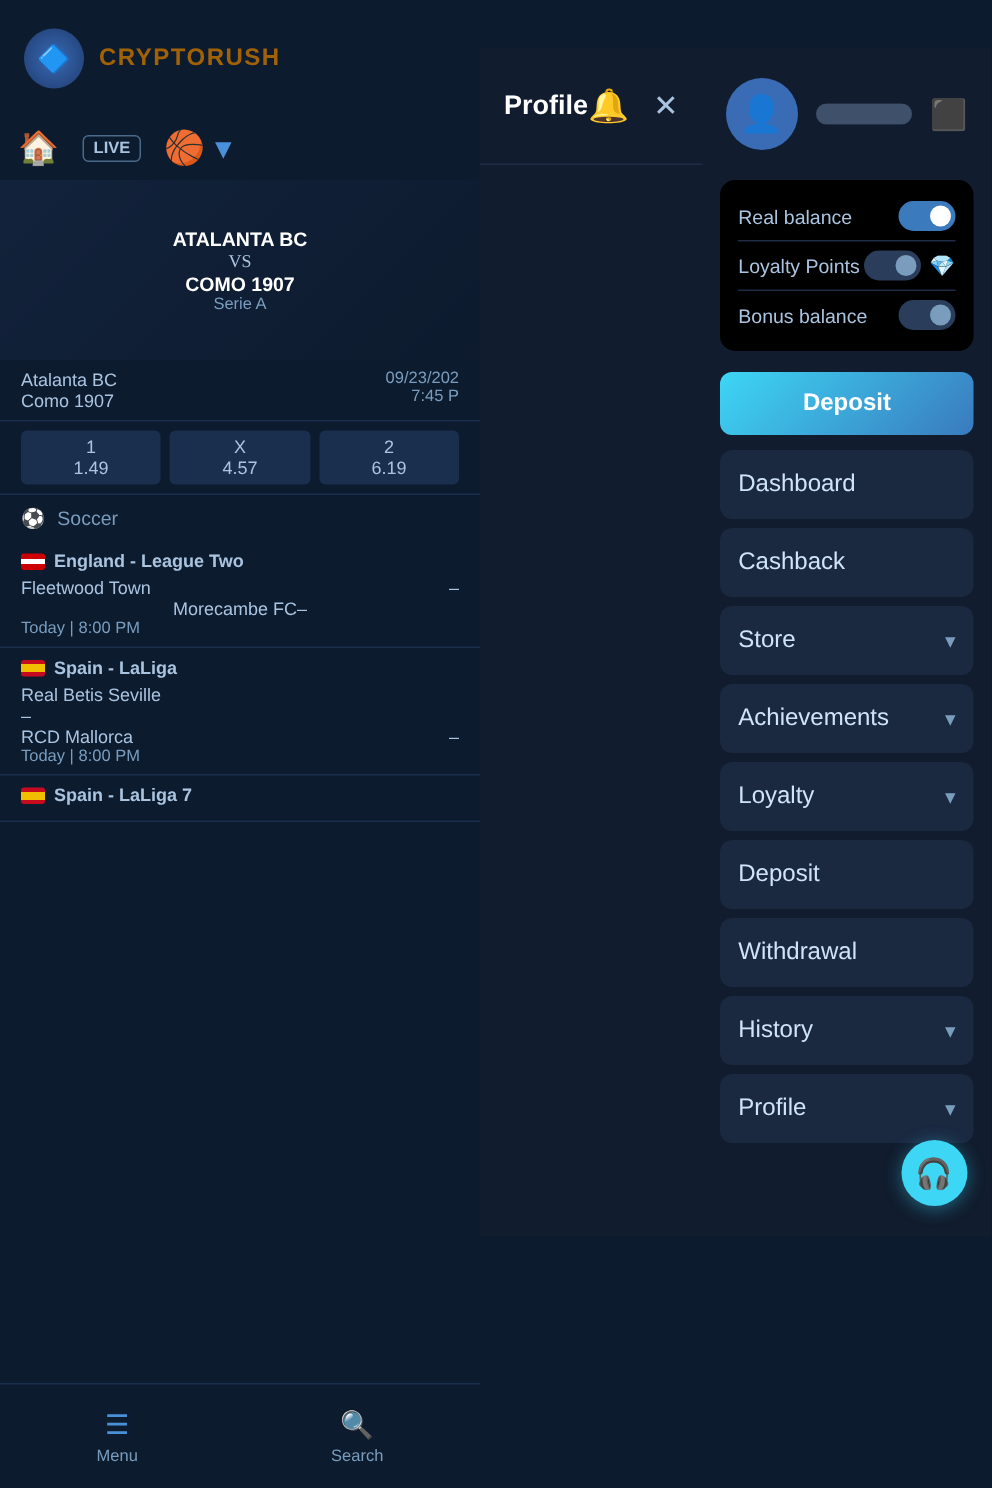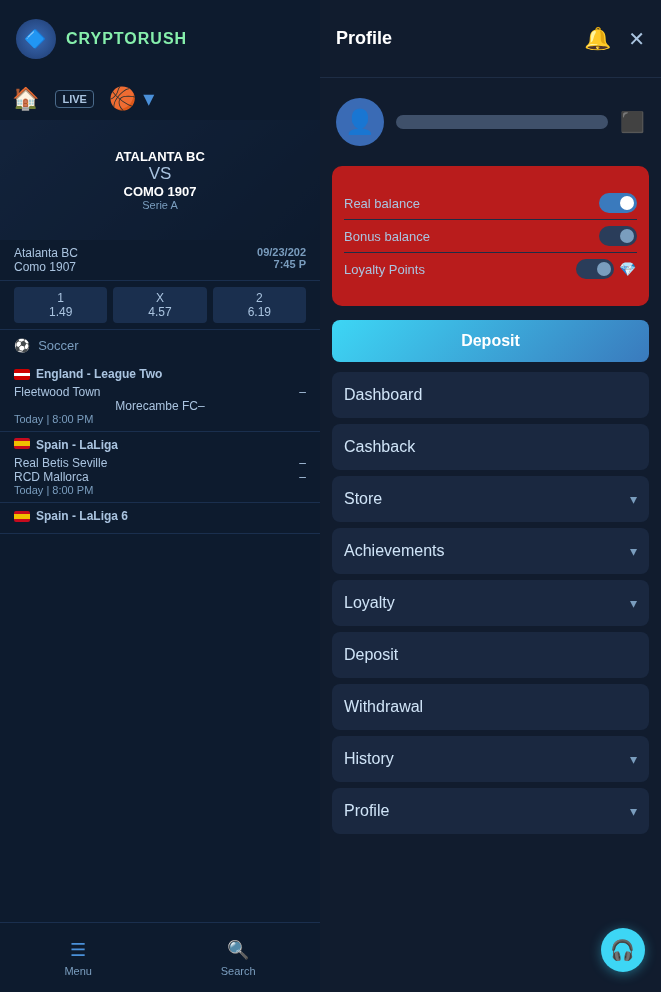--- a/index.html
+++ b/index.html
@@ -37,21 +37,21 @@
       height: 40px;
       border-radius: 50%;
       background: radial-gradient(circle, #3a6bb5, #1e3a6e);
       display: flex;
       align-items: center;
       justify-content: center;
       font-size: 18px;
     }
 
     .logo-text {
-      color: #86efac;
+      color: #a16207;
       font-size: 16px;
       font-weight: 700;
       letter-spacing: 1px;
     }
 
     .nav-bar {
       display: flex;
       align-items: center;
       padding: 8px 12px;
       gap: 16px;
@@ -98,39 +98,39 @@
 
     .banner-title {
       color: #ffffff;
       font-size: 13px;
       font-weight: 700;
       text-transform: uppercase;
     }
 
     .banner-sub {
       color: #aac4e0;
-      font-size: 17px;
+      font-size: 12px;
+      font-family: Liberation Serif, serif;
     }
 
     .banner-league {
       color: #7a9dbe;
       font-size: 11px;
     }
 
     .match-row {
       display: flex;
       justify-content: space-between;
       padding: 6px 14px;
       border-bottom: 1px solid #1a2f4e;
     }
 
     .match-info {
       color: #7a9dbe;
       font-size: 11px;
-      font-weight: bold;
     }
 
     .odds-row {
       display: flex;
       gap: 6px;
       padding: 6px 14px;
       border-bottom: 1px solid #1a2f4e;
     }
 
     .odd-btn {
@@ -214,26 +214,26 @@
     }
 
     .bottom-nav-label {
       color: #7a9dbe;
       font-size: 11px;
     }
 
     
     .right-panel {
       width: 341px;
-      height: 992px;
+      height: 792px;
       background: #111c2e;
       flex-shrink: 0;
       display: flex;
-      flex-direction: column;
       overflow: hidden;
+      margin-top: 32px;
     }
 
     .panel-header {
       height: 78px;
       display: flex;
       align-items: center;
       padding: 0 16px;
       gap: auto;
       border-bottom: 1px solid #1e2d45;
     }
@@ -305,23 +305,23 @@
       background: rgba(255,255,255,0.1);
     }
 
     .logout-icon {
       color: #7a9dbe;
       font-size: 20px;
       cursor: pointer;
     }
 
     .balance-card {
-      background: #b91c1c;
+      background: #000000;
       border-radius: 10px;
-      padding: 21px 12px;
+      padding: 8px 12px;
       margin-bottom: 14px;
     }
 
     .balance-row {
       display: flex;
       align-items: center;
       justify-content: space-between;
       padding: 6px 0;
       border-bottom: 1px solid #1e2d45;
     }
@@ -497,39 +497,39 @@
       <span class="team-name">–</span>
     </div>
     <div style="display:flex; justify-content:center;">
       <span class="team-name">Morecambe FC</span>
       <span class="team-name">–</span>
     </div>
     <div class="match-time">Today | 8:00 PM</div>
   </div>
 
   <div class="league-row">
-    <div style="display:flex; margin-bottom:4px;">
+    <div style="display:flex; align-items:center; margin-bottom:4px;">
       <span class="flag-circle flag-spain"></span>
       <span class="league-name">Spain - LaLiga</span>
     </div>
-    <div style="display:flex; justify-content:space-between;">
+    <div style="display:flex; justify-content:space-between;flex-direction:column;">
       <span class="team-name">Real Betis Seville</span>
       <span class="team-name">–</span>
     </div>
     <div style="display:flex; justify-content:space-between;text-align:center;">
       <span class="team-name">RCD Mallorca</span>
       <span class="team-name">–</span>
     </div>
     <div class="match-time">Today | 8:00 PM</div>
   </div>
 
   <div class="league-row">
     <div style="display:flex; align-items:center; margin-bottom:4px;">
       <span class="flag-circle flag-spain"></span>
-      <span class="league-name">Spain - LaLiga 6</span>
+      <span class="league-name">Spain - LaLiga 7</span>
     </div>
   </div>
 
   <div class="bottom-nav">
     <div class="bottom-nav-item">
       <span class="bottom-nav-icon">☰</span>
       <span class="bottom-nav-label">Menu</span>
     </div>
     <div class="bottom-nav-item">
       <span class="bottom-nav-icon">🔍</span>
@@ -553,30 +553,30 @@
       <span class="logout-icon">⬛</span>
     </div>
 
     
     <div class="balance-card">
       <div class="balance-row">
         <span class="balance-label">Real balance</span>
         <div class="toggle active"></div>
       </div>
       <div class="balance-row">
-        <span class="balance-label">Bonus balance</span>
-        <div class="toggle"></div>
-      </div>
-      <div class="balance-row">
         <span class="balance-label">Loyalty Points</span>
         <div class="loyalty-right">
           <div class="toggle"></div>
           <span class="diamond-icon">💎</span>
         </div>
       </div>
+      <div class="balance-row">
+        <span class="balance-label">Bonus balance</span>
+        <div class="toggle"></div>
+      </div>
     </div>
 
     
     <button class="deposit-btn">Deposit</button>
 
     
     <div>
       <div class="menu-item">
         <span class="menu-label">Dashboard</span>
       </div>

